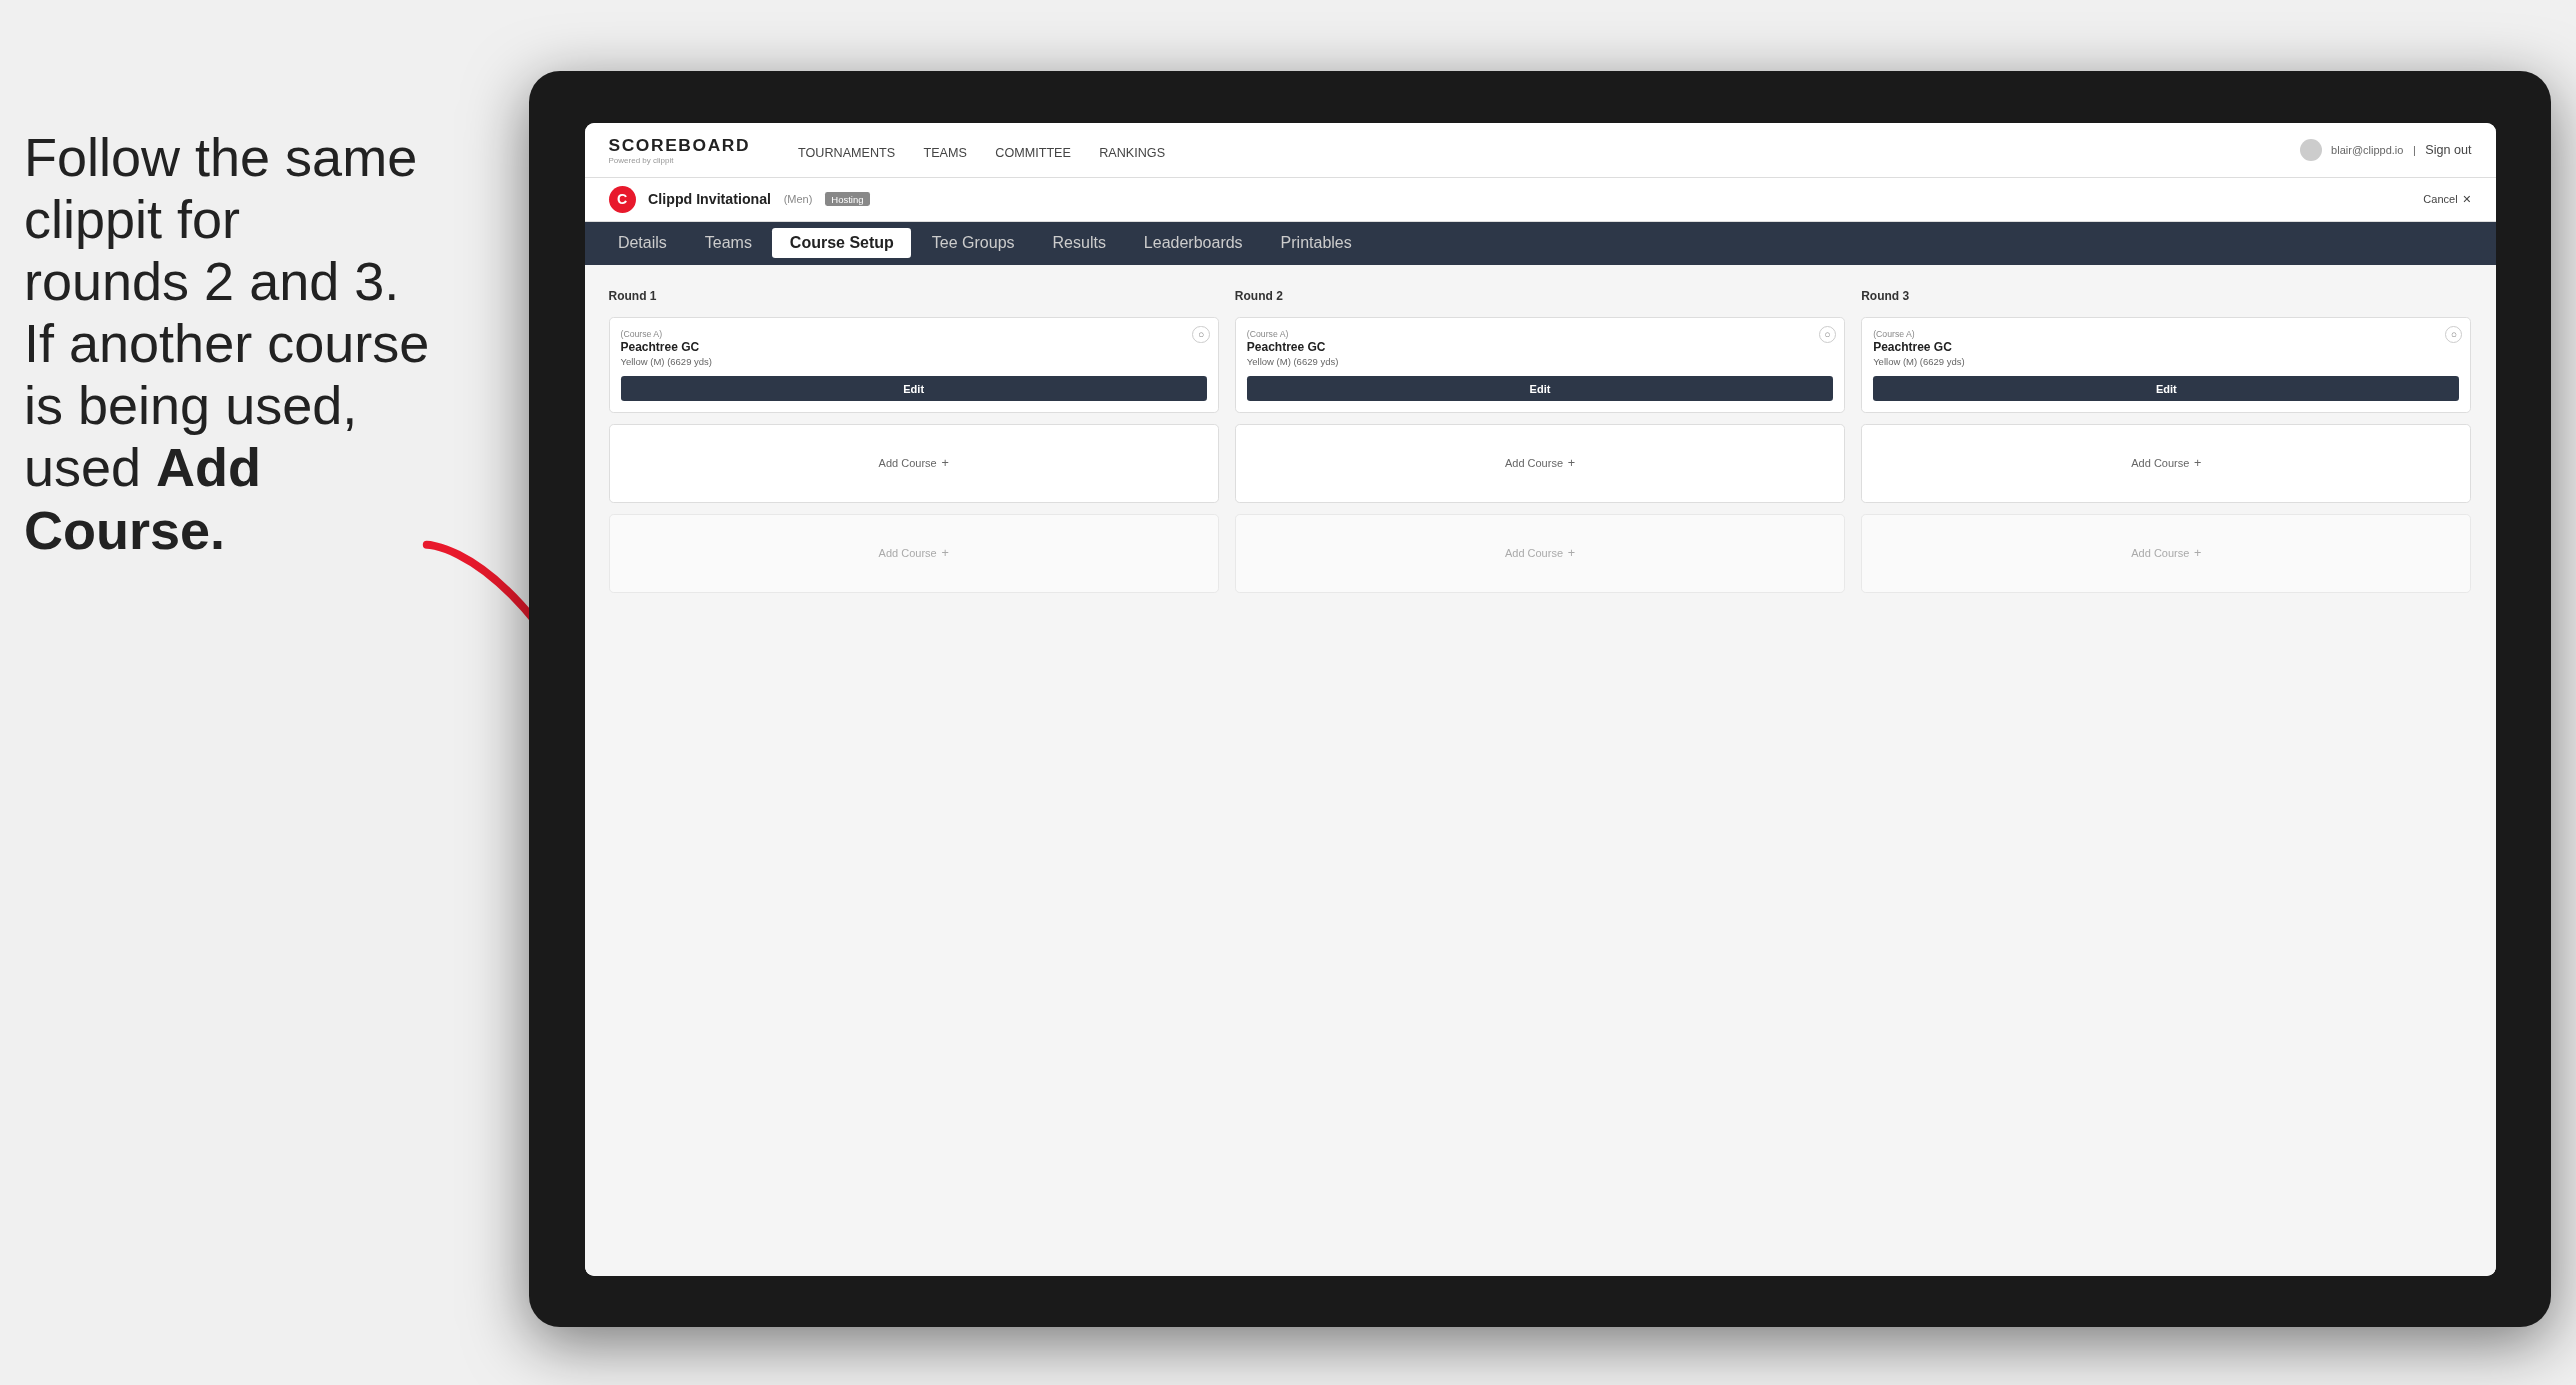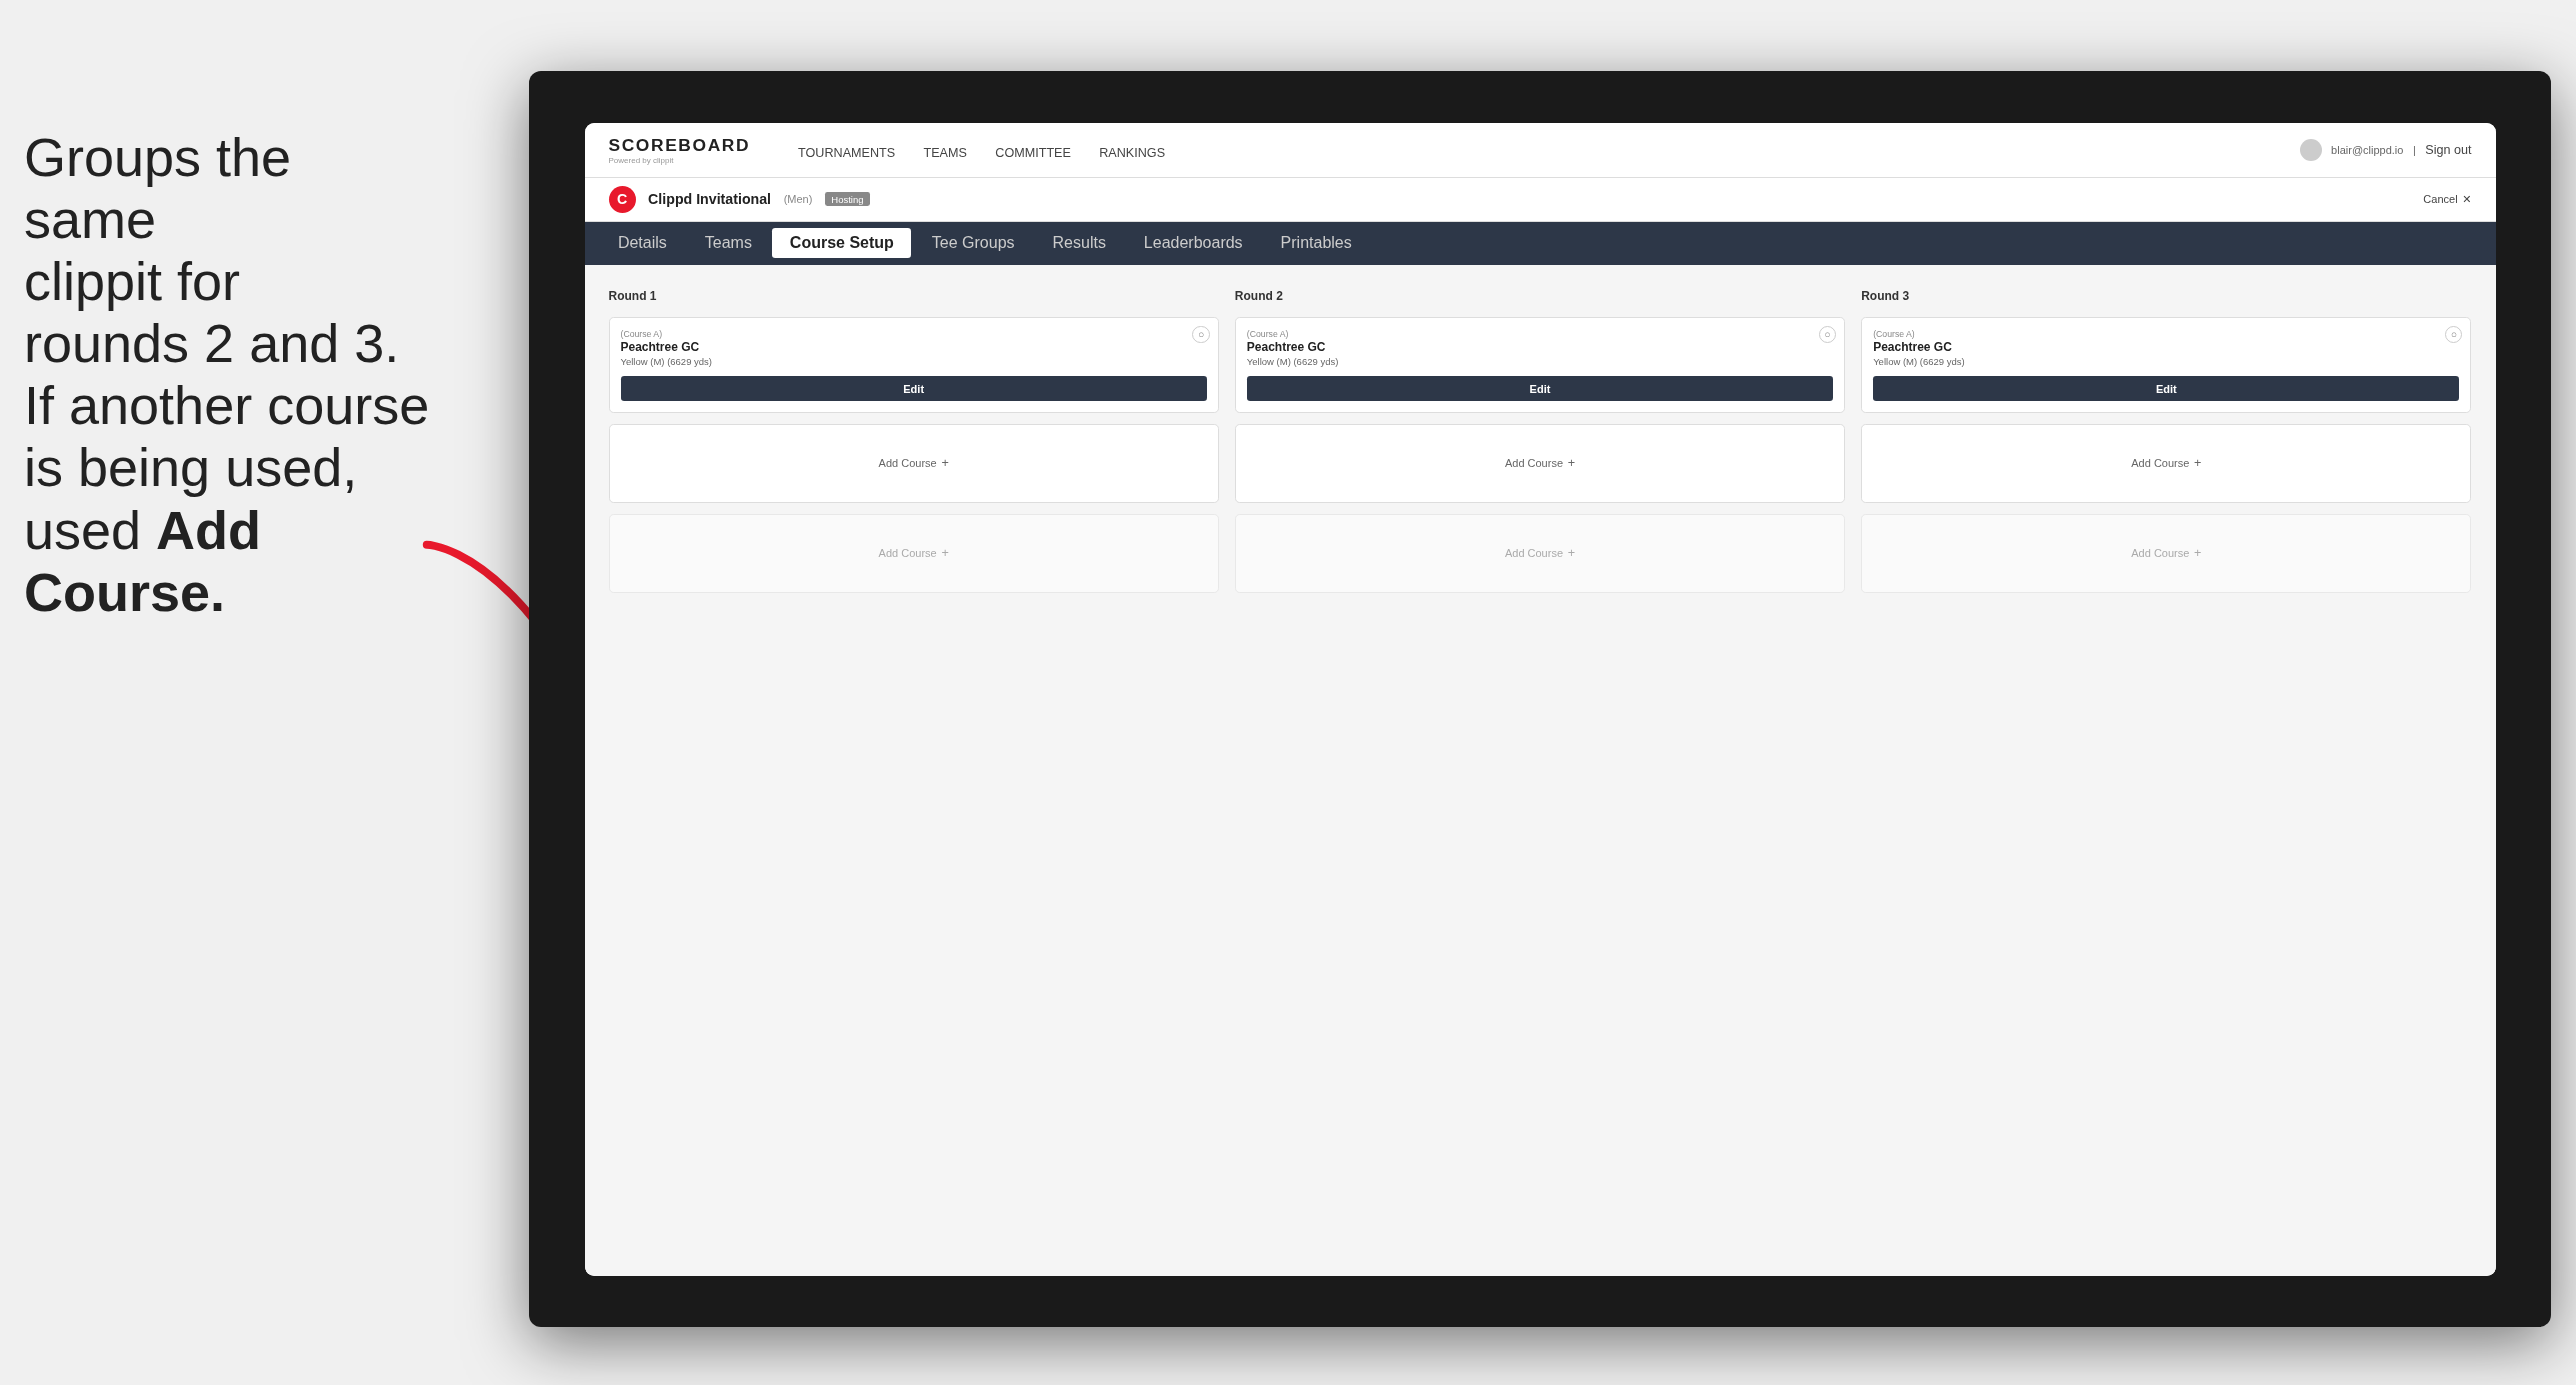--- a/index.html
+++ b/index.html
@@ -28,21 +28,21 @@
     }
 
     
     .tablet {
       position: absolute;
       left: 529px;
       top: 71px;
       width: 2022px;
       height: 1256px;
       background: #1a1a1a;
-      border-radius: 12px;
+      border-radius: 31px;
       box-shadow: 0 16px 63px rgba(0,0,0,0.5);
       display: flex;
       align-items: center;
       justify-content: center;
     }
 
     .tablet-screen {
       width: 1911px;
       height: 1153px;
       background: #f5f5f5;
@@ -310,21 +310,21 @@
       top: 529px;
       width: 395px;
       height: 268px;
       pointer-events: none;
     }
   </style>
 </head>
 <body>
 
 <div class="instruction-text">
-  <span>Groups the same</span><br>
+  <span>Follow the same</span><br>
   <span>clippit for</span><br>
   <span>rounds 2 and 3.</span><br>
   <span>If another course</span><br>
   <span>is being used,</span><br>
   <span>used </span><strong>Add Course.</strong>
 </div>
 
 <svg class="arrow-svg" viewBox="0 0 500 340" fill="none" xmlns="http://www.w3.org/2000/svg">
   <path d="M 60 20 C 60 20 120 20 200 120 C 280 220 320 270 380 310" stroke="#e8192c" stroke-width="10" fill="none" stroke-linecap="round"></path>
   <polygon points="370,340 410,295 345,298" fill="#e8192c"></polygon>

